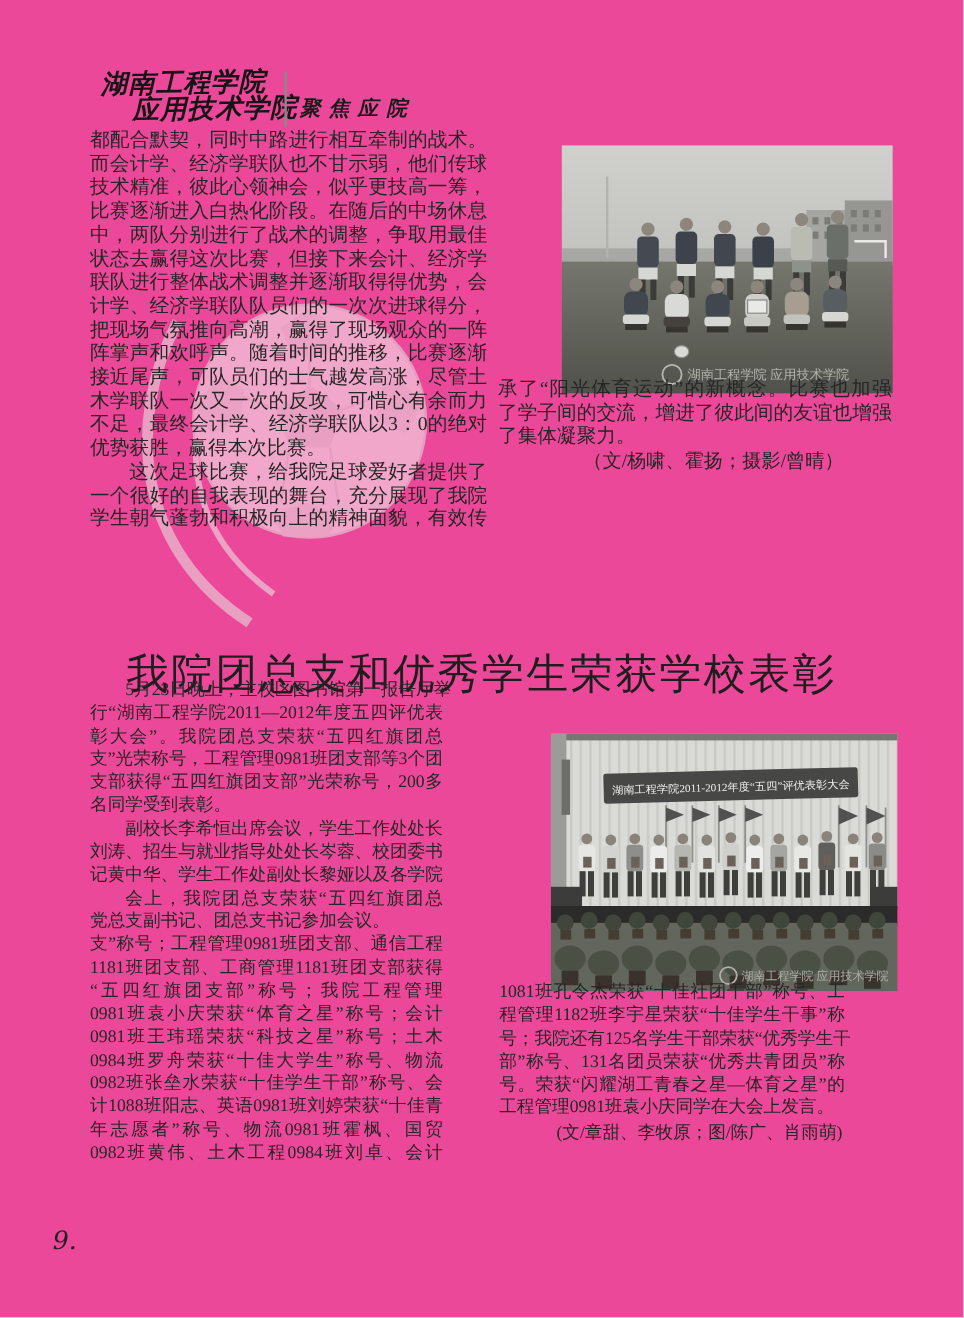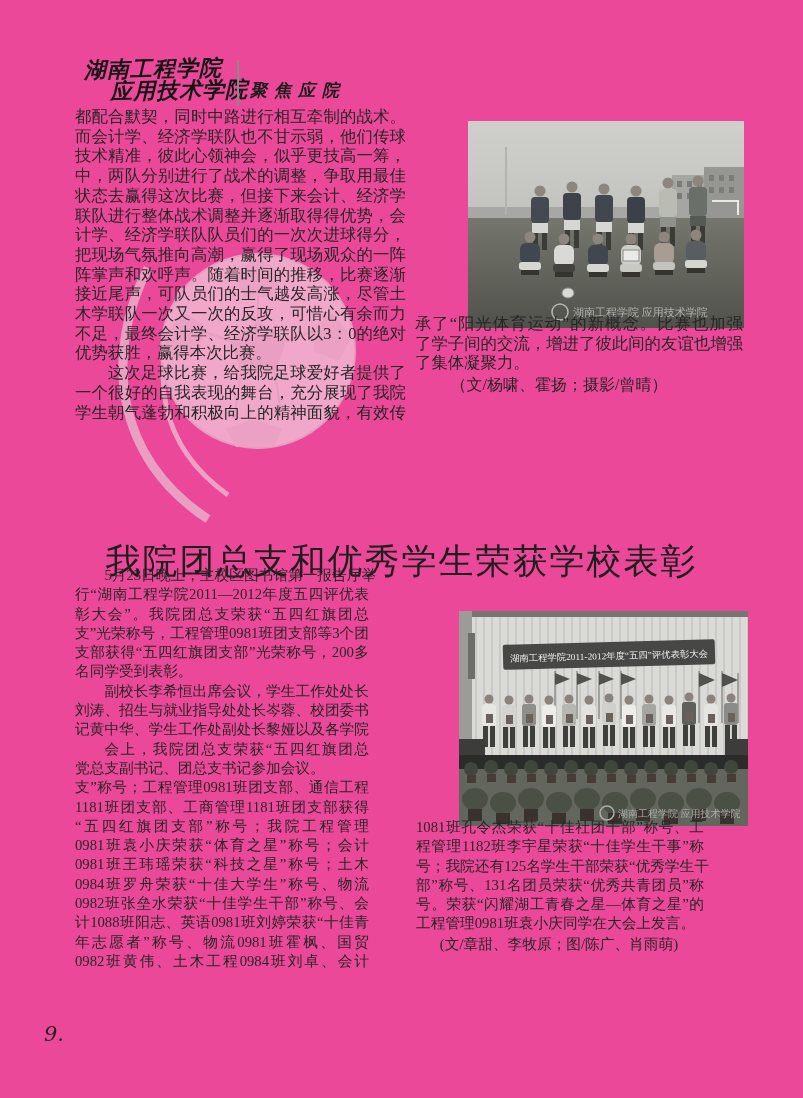--- a/index.html
+++ b/index.html
@@ -21,21 +21,21 @@
   .col{position:absolute;z-index:2;}
   .tl{text-align:justify;text-align-last:justify;white-space:nowrap;}
   .tl.end{text-align-last:left;}
   .tl.ind{text-indent:2em;}
   .a1 .tl{font-size:16.4px;line-height:19.7px;}
   .a2 .tl{font-size:14.7px;line-height:19.3px;}
   .col-a1l{left:75px;top:107px;width:331px;}
   .col-a1r{left:415px;top:314px;width:328px;}
   .col-a2l{left:75px;top:566px;width:294px;}
   .col-a2r{left:416px;top:818px;width:288px;}
-  .byline{text-align:center;white-space:nowrap;}
+  .byline{text-align:right;white-space:nowrap;}
   .a1 .byline{font-size:16px;line-height:24px;padding-right:40px;}
   .a2 .byline{font-size:14.7px;line-height:21px;padding-right:2px;}
   
   .headline{position:absolute;left:0;top:538px;width:803px;margin:0;text-align:center;
     font-size:35px;font-weight:500;letter-spacing:2px;color:#1e1e1e;z-index:2;}
   
   .photo{position:absolute;z-index:2;line-height:0;}
   .photo1{left:428px;top:105px;width:276px;height:207px;}
   .photo2{left:419px;top:595px;width:289px;height:215px;}
   .photo svg{display:block;}
@@ -69,20 +69,21 @@
     </div>
     <div class="vrule"></div>
     <div class="section-title">聚焦应院</div>
   </header>
 
   <section class="a1">
     <div class="col col-a1l">
       <div class="tl">都配合默契，同时中路进行相互牵制的战术。</div>
       <div class="tl">而会计学、经济学联队也不甘示弱，他们传球</div>
       <div class="tl">技术精准，彼此心领神会，似乎更技高一筹，</div>
+      <div class="tl">比赛逐渐进入白热化阶段。在随后的中场休息</div>
       <div class="tl">中，两队分别进行了战术的调整，争取用最佳</div>
       <div class="tl">状态去赢得这次比赛，但接下来会计、经济学</div>
       <div class="tl">联队进行整体战术调整并逐渐取得得优势，会</div>
       <div class="tl">计学、经济学联队队员们的一次次进球得分，</div>
       <div class="tl">把现场气氛推向高潮，赢得了现场观众的一阵</div>
       <div class="tl">阵掌声和欢呼声。随着时间的推移，比赛逐渐</div>
       <div class="tl">接近尾声，可队员们的士气越发高涨，尽管土</div>
       <div class="tl">木学联队一次又一次的反攻，可惜心有余而力</div>
       <div class="tl">不足，最终会计学、经济学联队以3：0的绝对</div>
       <div class="tl end">优势获胜，赢得本次比赛。</div>

